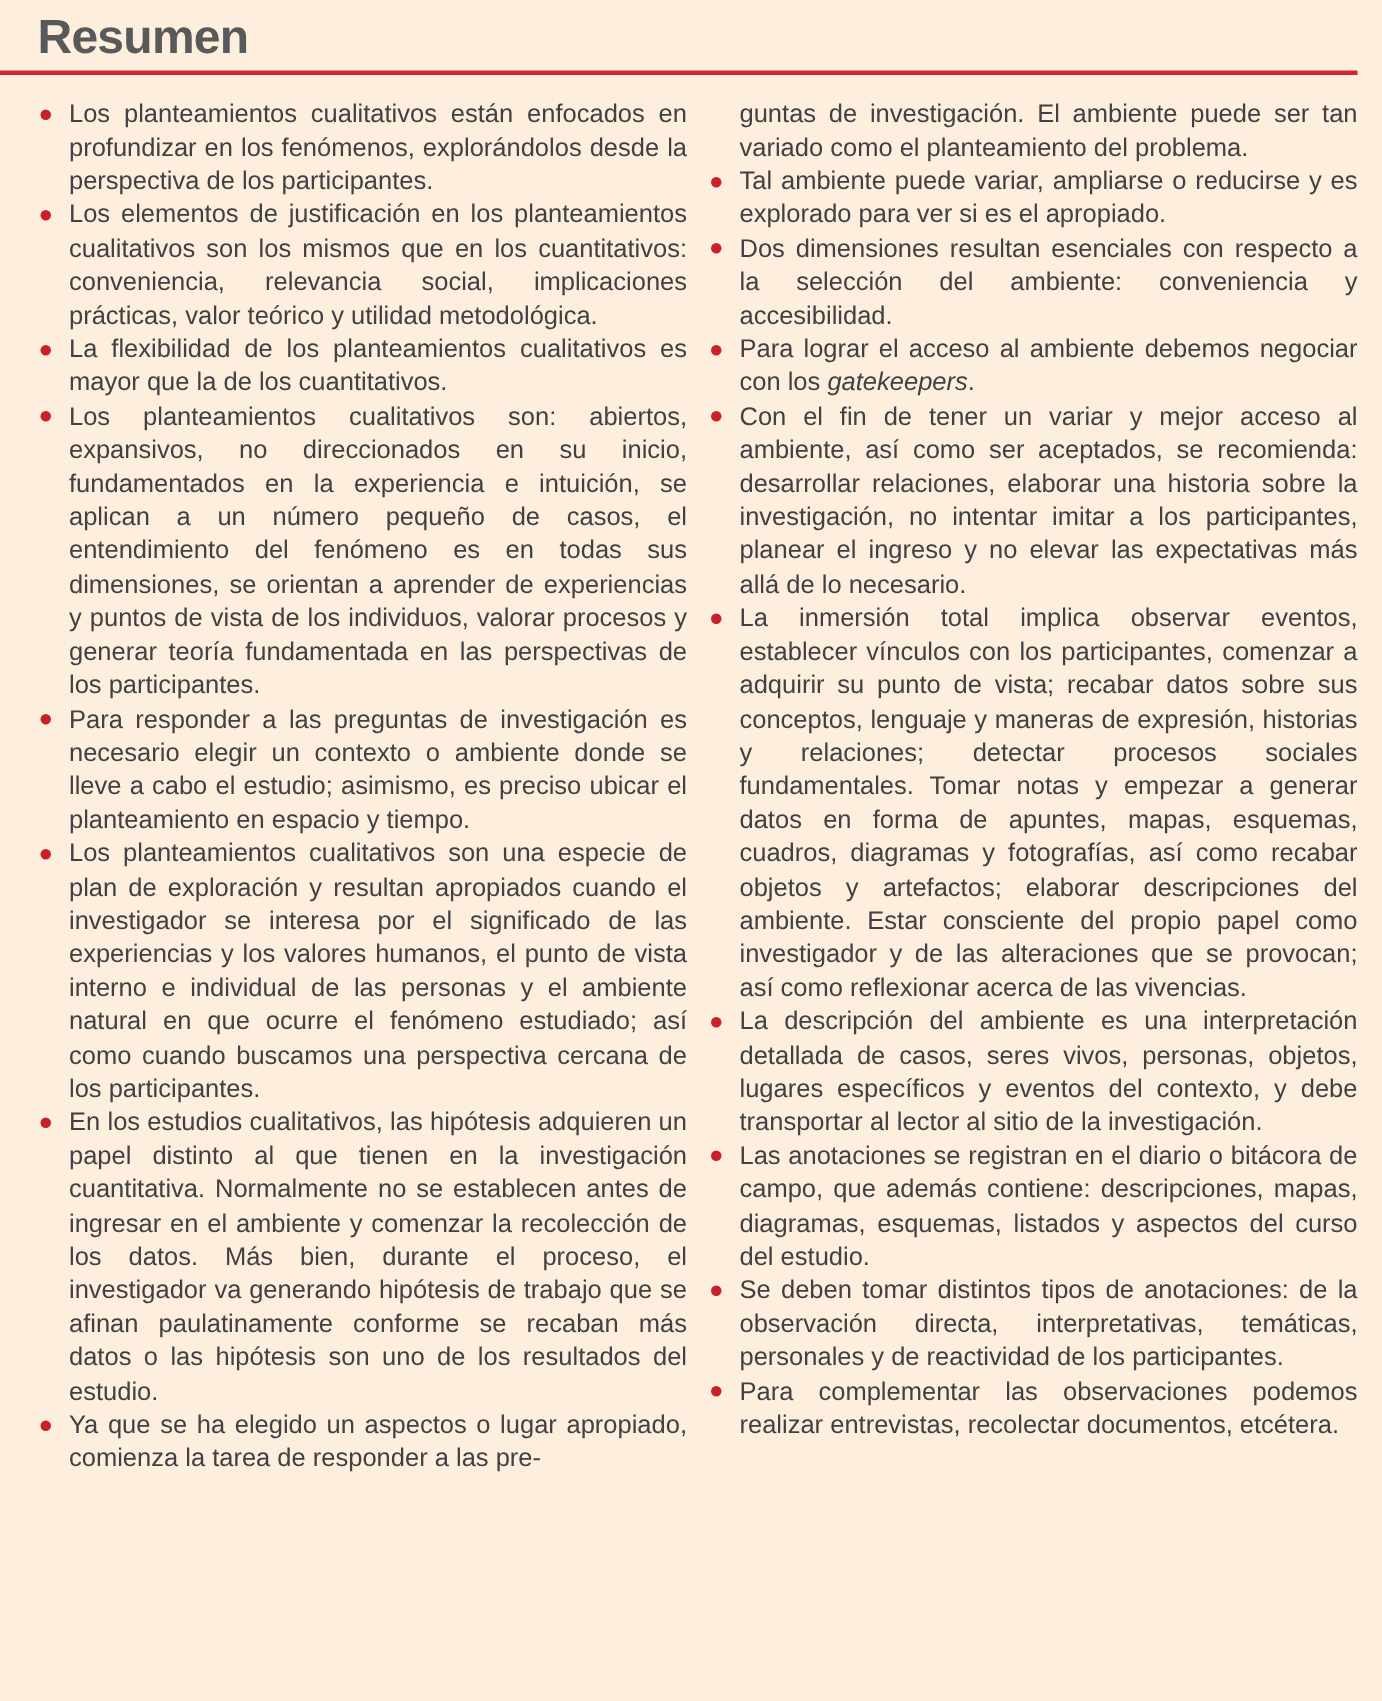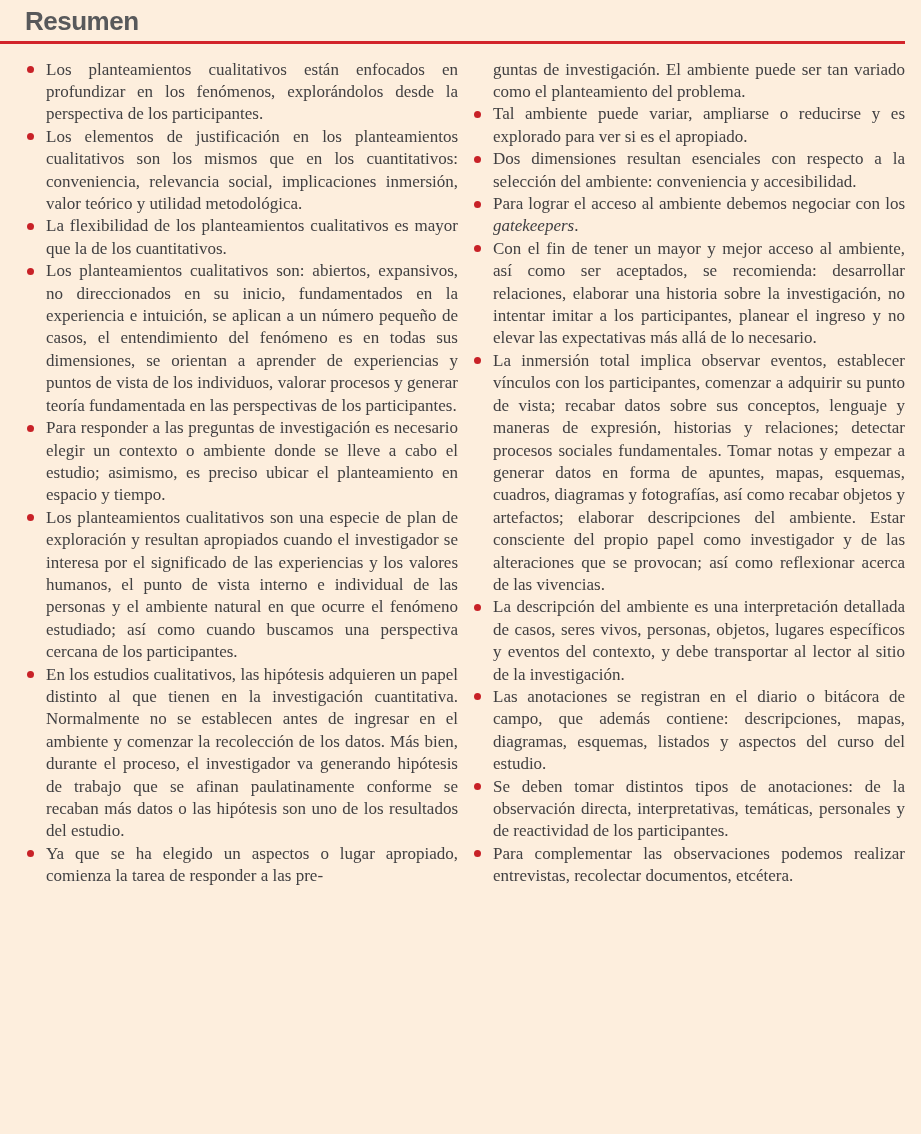--- a/index.html
+++ b/index.html
@@ -14,36 +14,35 @@
   body{
     background:var(--bg);
     font-family:"Liberation Sans","DejaVu Sans",sans-serif;
     color:var(--text);
     overflow:hidden;
   }
   .page{width:100%;height:100%;}
   header{padding-top:7px;}
   h1.title{
     margin-left:25px;
-    font-size:26px;
+    font-size:32px;
     font-weight:bold;
     color:var(--title);
     letter-spacing:-0.5px;
     line-height:1.1;
   }
   .rule{
     height:3px;
     background:var(--accent);
     margin:5px 16px 0 0;
   }
   .columns{
     display:flex;
     gap:14px;
     padding:15px 16px 0 25px;
-    font-family:Liberation Serif, serif;
   }
   ul.col{
     flex:1;
     list-style:none;
     font-size:17px;
     line-height:22.4px;
     text-align:justify;
     hyphens:auto;
     -webkit-hyphens:auto;
   }
@@ -68,34 +67,34 @@
 <body>
 
 <div class="page">
   <header>
     <h1 class="title">Resumen</h1>
     <div class="rule"></div>
   </header>
   <main class="columns">
     <ul class="col" id="col-left">
         <li><span>Los planteamientos cualitativos están enfocados en profundizar en los fenómenos, explorándolos desde la perspectiva de los participantes.</span></li>
-        <li><span>Los elementos de justificación en los planteamientos cualitativos son los mismos que en los cuantitativos: conveniencia, relevancia social, implicaciones inmersión, valor teórico y utilidad metodológica.</span></li>
+        <li><span>Los elementos de justificación en los planteamientos cualitativos son los mismos que en los cuantitativos: conveniencia, relevancia social, implicaciones prácticas, valor teórico y utilidad metodológica.</span></li>
         <li><span>La flexibilidad de los planteamientos cualitativos es mayor que la de los cuantitativos.</span></li>
         <li><span>Los planteamientos cualitativos son: abiertos, expansivos, no direccionados en su inicio, fundamentados en la experiencia e intuición, se aplican a un número pequeño de casos, el entendimiento del fenómeno es en todas sus dimensiones, se orientan a aprender de experiencias y puntos de vista de los individuos, valorar procesos y generar teoría fundamentada en las perspectivas de los participantes.</span></li>
         <li><span>Para responder a las preguntas de investigación es necesario elegir un contexto o ambiente donde se lleve a cabo el estudio; asimismo, es preciso ubicar el planteamiento en espacio y tiempo.</span></li>
         <li><span>Los planteamientos cualitativos son una especie de plan de exploración y resultan apropiados cuando el investigador se interesa por el significado de las experiencias y los valores humanos, el punto de vista interno e individual de las personas y el ambiente natural en que ocurre el fenómeno estudiado; así como cuando buscamos una perspectiva cercana de los participantes.</span></li>
         <li><span>En los estudios cualitativos, las hipótesis adquieren un papel distinto al que tienen en la investigación cuantitativa. Normalmente no se establecen antes de ingresar en el ambiente y comenzar la recolección de los datos. Más bien, durante el proceso, el investigador va generando hipótesis de trabajo que se afinan paulatinamente conforme se recaban más datos o las hipótesis son uno de los resultados del estudio.</span></li>
         <li><span>Ya que se ha elegido un aspectos o lugar apropiado, comienza la tarea de responder a las pre-</span></li>
       </ul>
     <ul class="col" id="col-right">
         <li class="no-bullet"><span>guntas de investigación. El ambiente puede ser tan variado como el planteamiento del problema.</span></li>
         <li><span>Tal ambiente puede variar, ampliarse o reducirse y es explorado para ver si es el apropiado.</span></li>
         <li><span>Dos dimensiones resultan esenciales con respecto a la selección del ambiente: conveniencia y accesibilidad.</span></li>
         <li><span>Para lograr el acceso al ambiente debemos negociar con los </span><span class="italic">gatekeepers</span><span>.</span></li>
-        <li><span>Con el fin de tener un mayor y mejor acceso al ambiente, así como ser aceptados, se recomienda: desarrollar relaciones, elaborar una historia sobre la investigación, no intentar imitar a los participantes, planear el ingreso y no elevar las expectativas más allá de lo necesario.</span></li>
+        <li><span>Con el fin de tener un variar y mejor acceso al ambiente, así como ser aceptados, se recomienda: desarrollar relaciones, elaborar una historia sobre la investigación, no intentar imitar a los participantes, planear el ingreso y no elevar las expectativas más allá de lo necesario.</span></li>
         <li><span>La inmersión total implica observar eventos, establecer vínculos con los participantes, comenzar a adquirir su punto de vista; recabar datos sobre sus conceptos, lenguaje y maneras de expresión, historias y relaciones; detectar procesos sociales fundamentales. Tomar notas y empezar a generar datos en forma de apuntes, mapas, esquemas, cuadros, diagramas y fotografías, así como recabar objetos y artefactos; elaborar descripciones del ambiente. Estar consciente del propio papel como investigador y de las alteraciones que se provocan; así como reflexionar acerca de las vivencias.</span></li>
         <li><span>La descripción del ambiente es una interpretación detallada de casos, seres vivos, personas, objetos, lugares específicos y eventos del contexto, y debe transportar al lector al sitio de la investigación.</span></li>
         <li><span>Las anotaciones se registran en el diario o bitácora de campo, que además contiene: descripciones, mapas, diagramas, esquemas, listados y aspectos del curso del estudio.</span></li>
         <li><span>Se deben tomar distintos tipos de anotaciones: de la observación directa, interpretativas, temáticas, personales y de reactividad de los participantes.</span></li>
         <li><span>Para complementar las observaciones podemos realizar entrevistas, recolectar documentos, etcétera.</span></li>
       </ul>
   </main>
 </div>
 
 </body></html>

